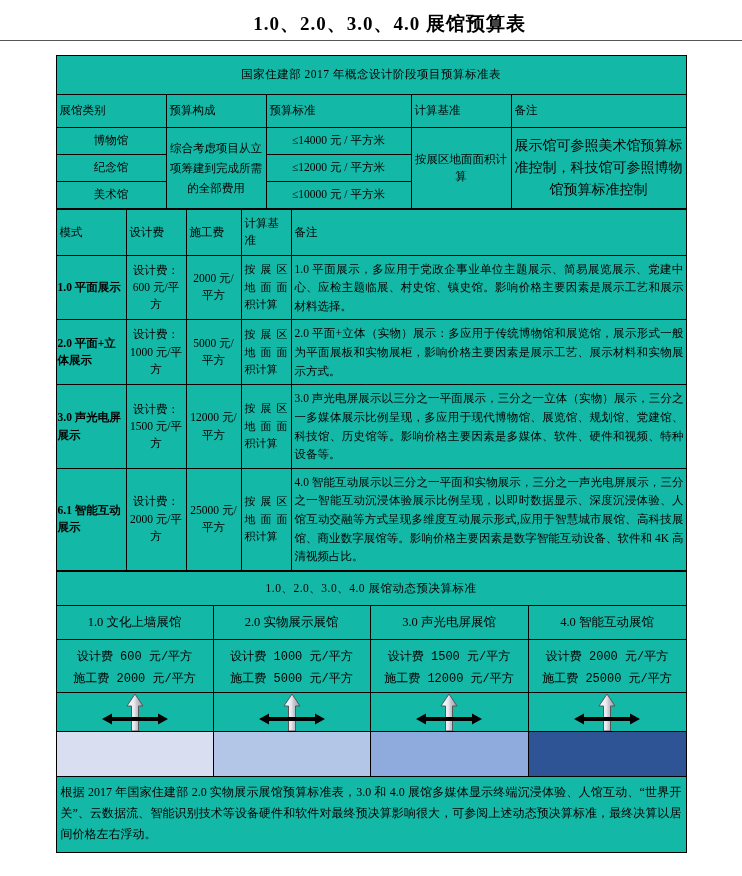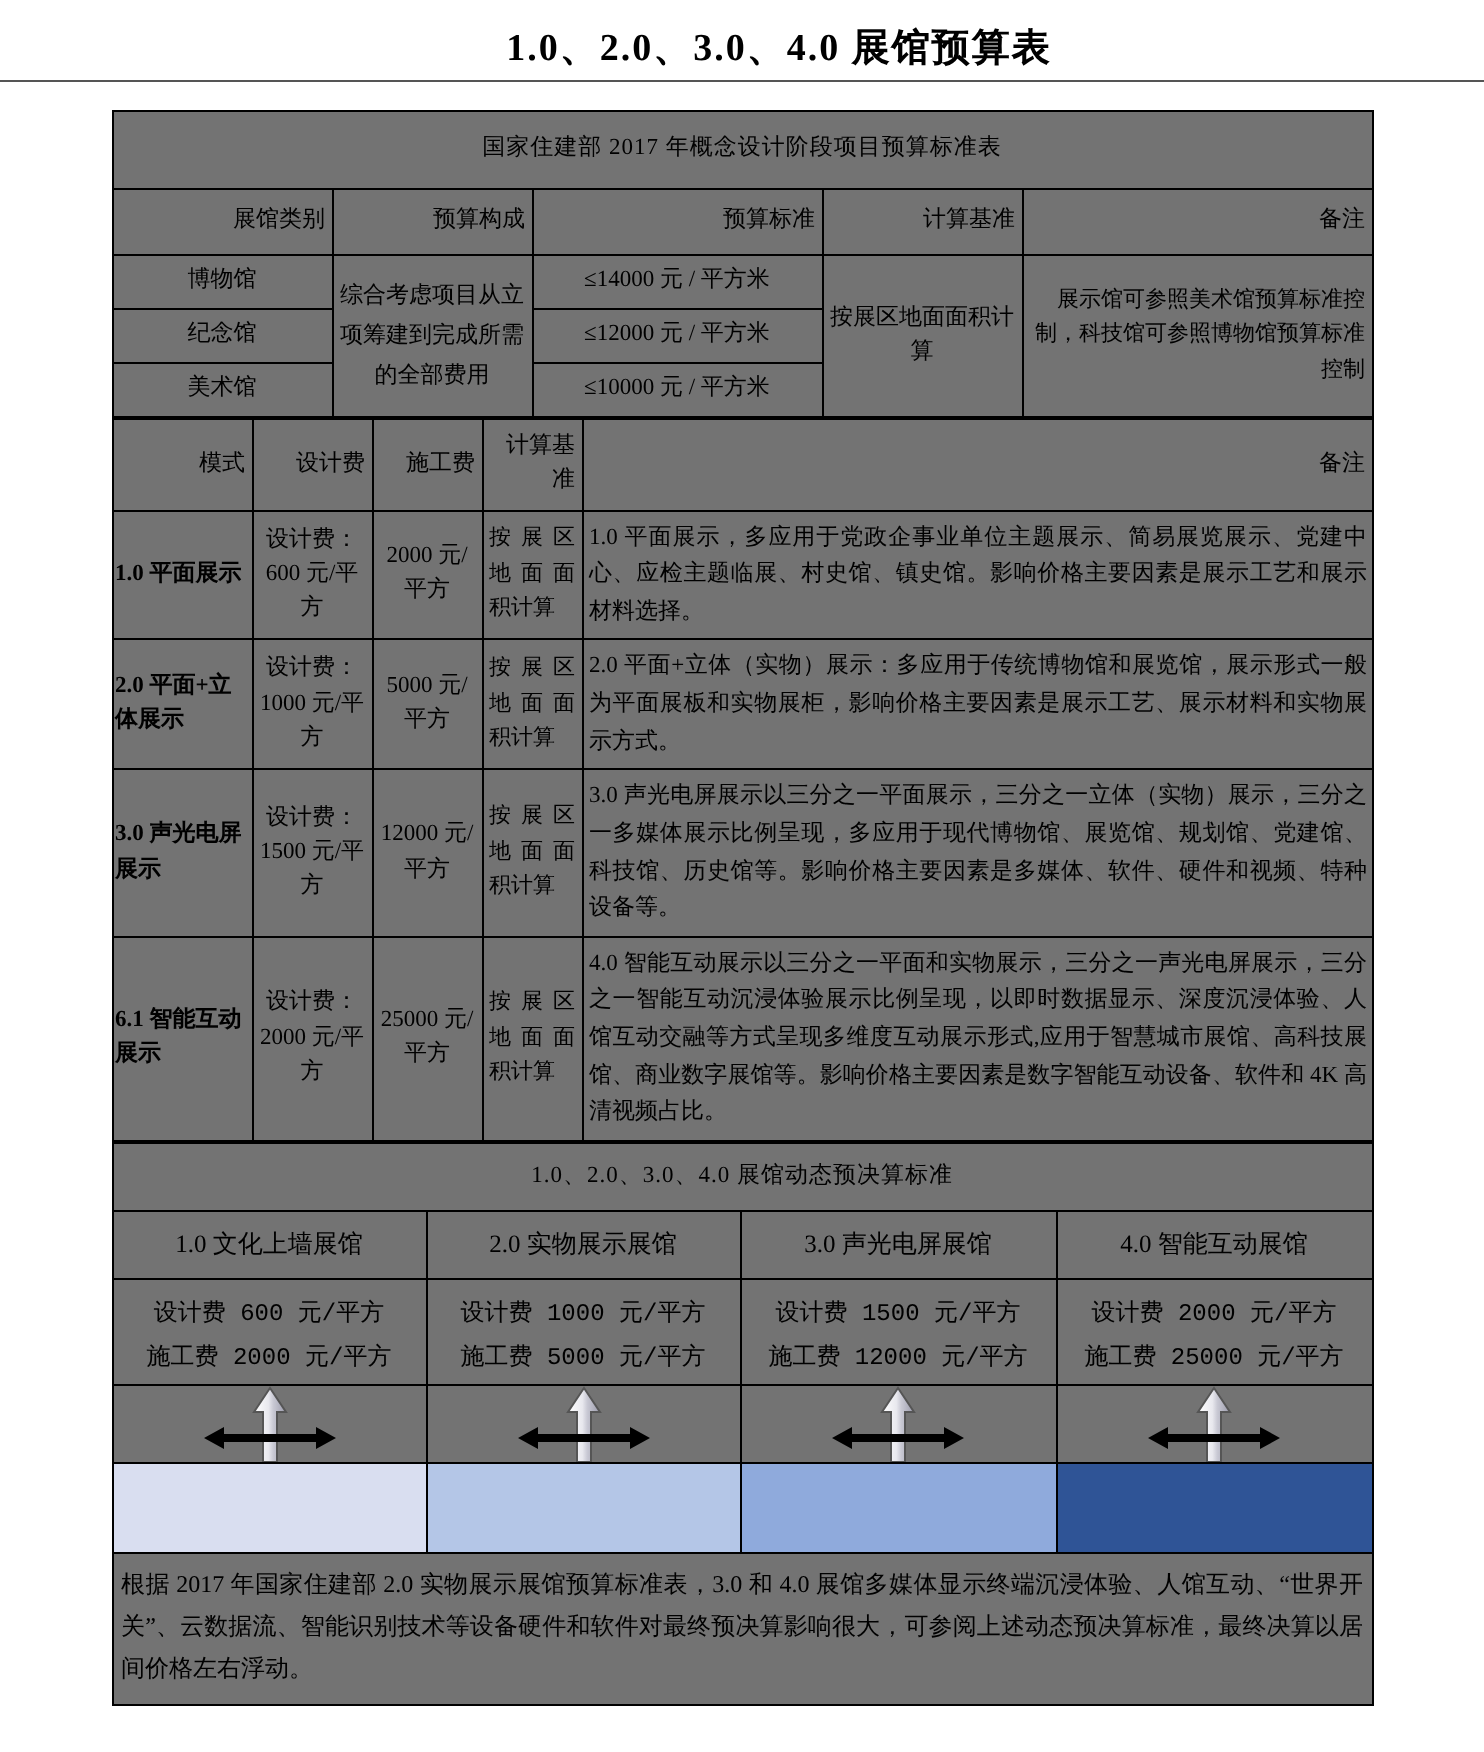--- a/index.html
+++ b/index.html
@@ -29,49 +29,49 @@
     width:742px;height:0;
     border-bottom:1px solid #555;
     margin:0 0 14px 0;
   }
 
   
   table.doc{
     border-collapse:collapse;
     margin:0 auto;
     table-layout:fixed;
-    background:#737373;
+    background:#14b8a6;
   }
   table.doc td, table.doc th{
     border:1px solid #000;
     padding:2px 3px;
     vertical-align:middle;
     font-size:11.5px;
     line-height:1.5;
     font-weight:normal;
   }
   .tbl-title{
     text-align:center;
     font-weight:bold;
     font-size:13px;
     padding:8px 4px !important;
     letter-spacing:.5px;
   }
   .col-head{
-    text-align:right;
+    text-align:left;
     font-weight:bold;
     font-size:12.5px;
     padding:5px 3px !important;
   }
   .c{text-align:center;}
 
   
   .t1{width:630px;margin-bottom:46px;}
   .t1 td{height:22px;}
-  .t1 .remark{font-size:11px;line-height:1.55;text-align:right;}
+  .t1 .remark{font-size:14px;line-height:1.55;text-align:center;}
   .t1 .budget-构成{text-align:center;line-height:1.75;}
 
   
   .t2{width:630px;margin-bottom:44px;}
   .t2 td{font-size:11px;line-height:1.55;}
   .t2 .mode{font-weight:bold;text-align:left;font-size:11.5px;padding-left:1px !important;}
   .t2 .fee{text-align:center;}
   .t2 .basis{text-align:justify;text-justify:inter-ideograph;font-size:11px;line-height:1.6;}
   .t2 .note{text-align:justify;text-justify:inter-ideograph;font-size:11.5px;line-height:1.62;padding:4px 2px 4px 3px !important;}
 

